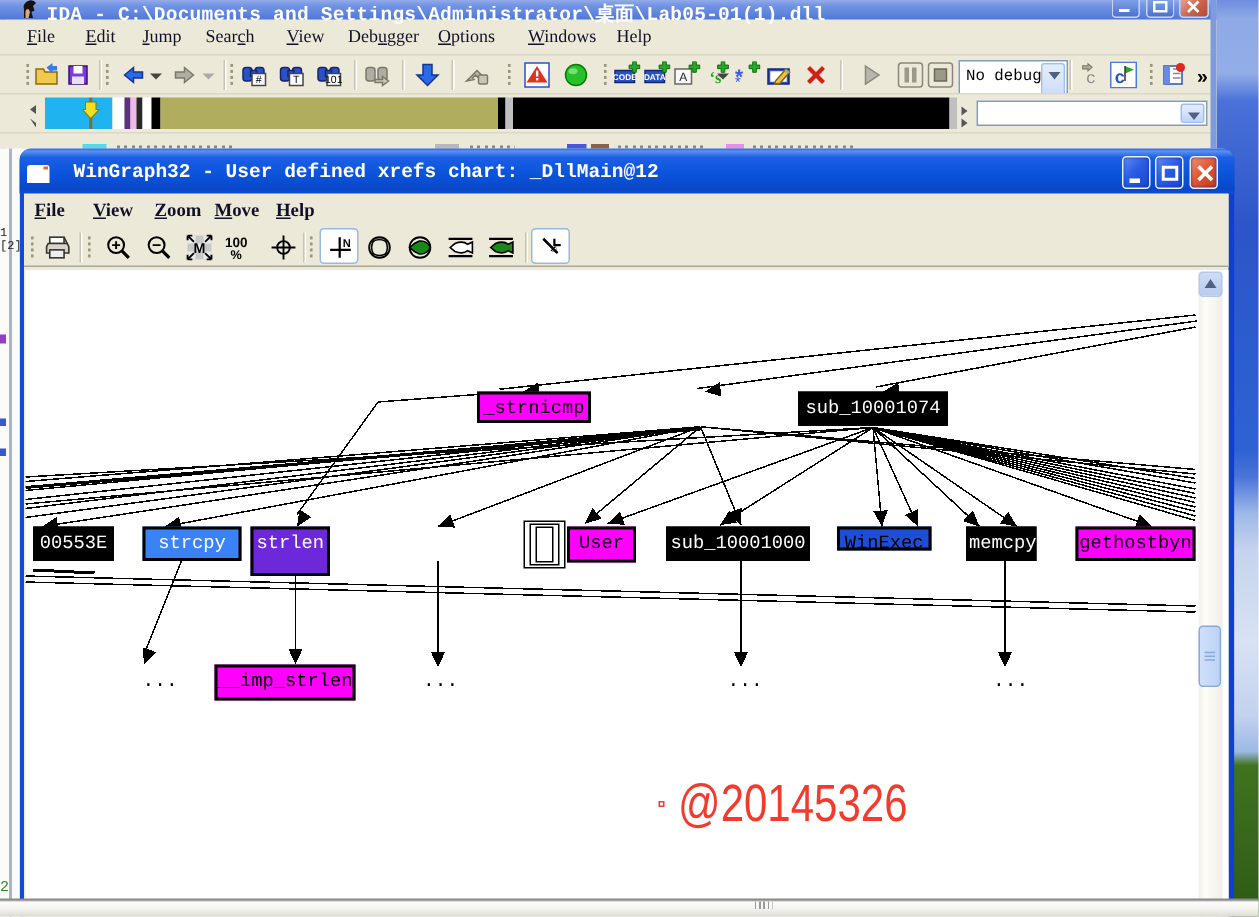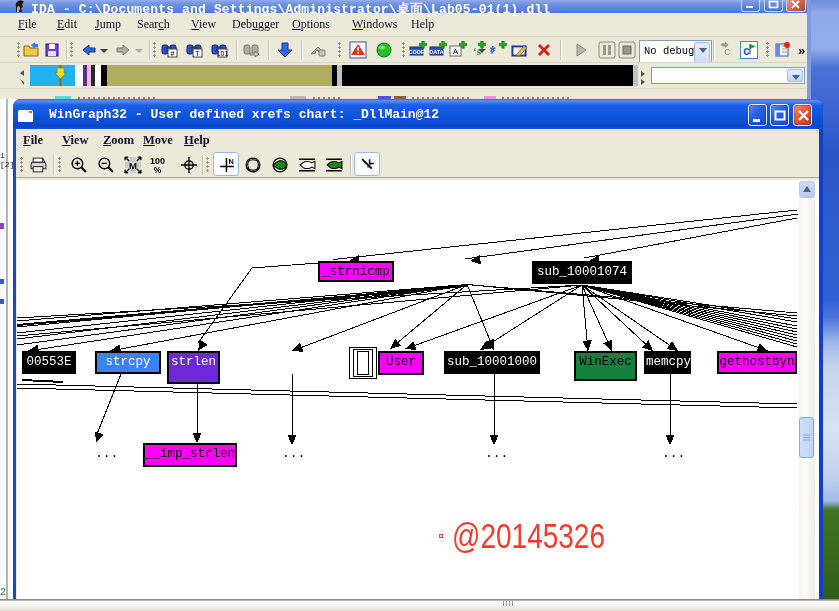--- a/index.html
+++ b/index.html
@@ -454,21 +454,21 @@
     <div class="stk" style="left:349px;top:347px;width:28px;height:32px"></div>
     <div class="stk" style="left:353px;top:349px;width:20px;height:28px"></div>
     <div class="stk" style="left:357px;top:351px;width:12px;height:24px"></div>
 <div class="node" style="left:318px;top:261px;width:76px;height:21px;background:#ff00ff;color:#000">_strnicmp</div>
 <div class="node" style="left:532px;top:261px;width:100px;height:23px;background:#000;color:#fff">sub_10001074</div>
 <div class="node" style="left:22px;top:351px;width:54px;height:23px;background:#000;color:#fff">00553E</div>
 <div class="node" style="left:95px;top:351px;width:66px;height:23px;background:#3b82f6;color:#fff">strcpy</div>
 <div class="node" style="left:167px;top:351px;width:53px;height:33px;background:#6d28d9;color:#fff">strlen</div>
 <div class="node" style="left:378px;top:351px;width:46px;height:24px;background:#ff00ff;color:#000">User</div>
 <div class="node" style="left:444px;top:351px;width:96px;height:23px;background:#000;color:#fff">sub_10001000</div>
-<div class="node" style="left:574px;top:351px;width:63px;height:30px;background:#15803d;color:#000">WinExec</div>
+<div class="node" style="left:558px;top:351px;width:63px;height:16px;background:#1d4ed8;color:#000">WinExec</div>
 <div class="node" style="left:644px;top:351px;width:47px;height:23px;background:#000000;color:#fff">memcpy</div>
 <div class="node" style="left:717px;top:351px;width:80px;height:23px;background:#ff00ff;color:#000">gethostbyn</div>
 <div class="node" style="left:143px;top:443px;width:94px;height:24px;background:#ff00ff;color:#000">__imp_strlen</div>
 <div class="dots" style="left:95px;top:446px">...</div>
 <div class="dots" style="left:282px;top:446px">...</div>
 <div class="dots" style="left:485px;top:446px">...</div>
 <div class="dots" style="left:662px;top:446px">...</div>
     <div id="wmsq"></div>
     <div id="wm">@20145326</div>
   </div>

